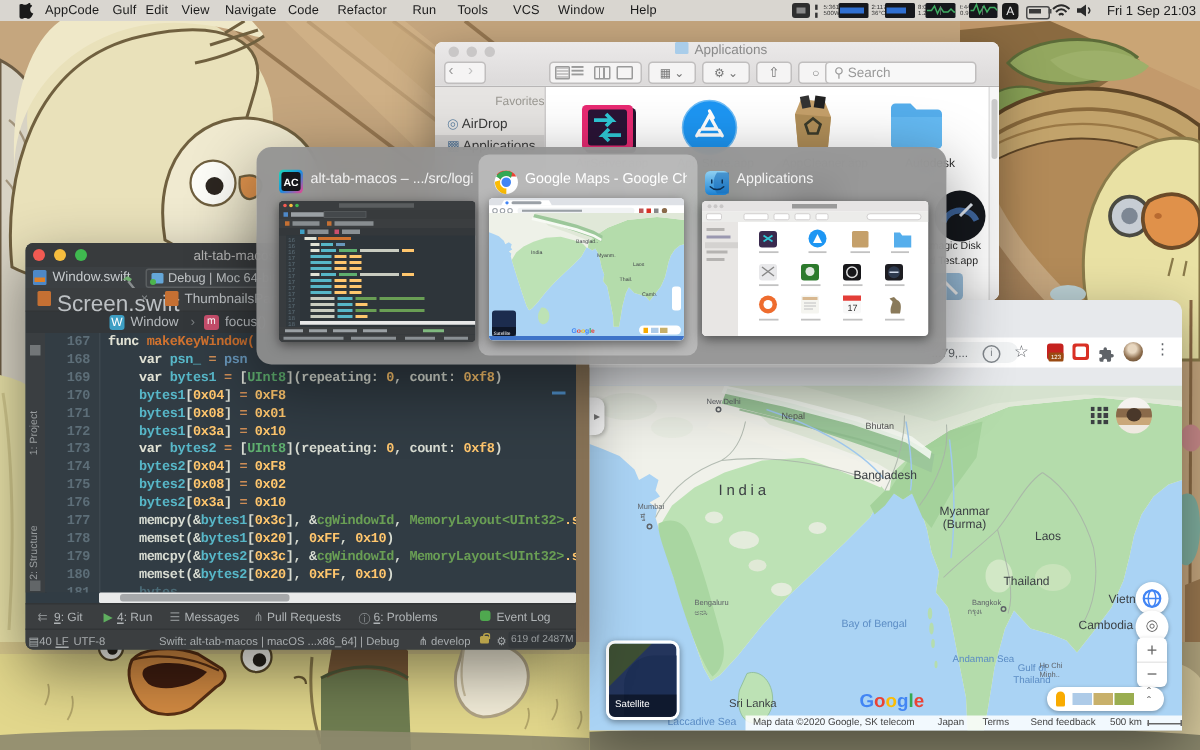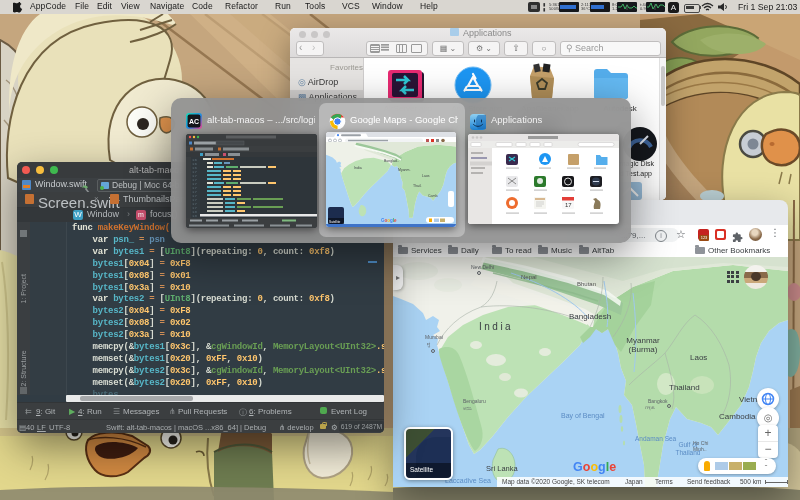--- a/index.html
+++ b/index.html
@@ -107,21 +107,21 @@
       <div class="abs" style="left:22px;top:14px;color:#c0c0c0;font-size:10px;">›</div>
       <div class="abs" style="left:76px;top:13px;width:60px;height:13px;border:1px solid #c0bebe;border-radius:3px;background:#f5f4f4;"></div>
       <div class="abs" style="left:80px;top:16px;width:8px;height:7px;background:linear-gradient(#9a9a9a 1px,transparent 1px);background-size:3px 2px;border:1px solid #9a9a9a;border-radius:1px;"></div>
       <div class="abs" style="left:91px;top:16px;width:8px;height:7px;background:linear-gradient(#9a9a9a 1.5px,#f5f4f4 1.5px);background-size:8px 2.5px;"></div>
       <div class="abs" style="left:106px;top:16px;width:9px;height:7px;border:1px solid #9a9a9a;border-radius:1px;background:linear-gradient(90deg,transparent 2px,#9a9a9a 2px,#9a9a9a 3px,transparent 3px,transparent 5px,#9a9a9a 5px,#9a9a9a 6px,transparent 6px);"></div>
       <div class="abs" style="left:121px;top:16px;width:9px;height:7px;border:1px solid #9a9a9a;border-radius:1px;"></div>
       <div class="abs" style="left:142px;top:13px;width:30px;height:13px;border:1px solid #c0bebe;border-radius:3px;background:#f5f4f4;font-size:8px;color:#777;text-align:center;line-height:13px;">▦ ⌄</div>
       <div class="abs" style="left:178px;top:13px;width:30px;height:13px;border:1px solid #c0bebe;border-radius:3px;background:#f5f4f4;font-size:8px;color:#777;text-align:center;line-height:13px;">⚙ ⌄</div>
       <div class="abs" style="left:214px;top:13px;width:22px;height:13px;border:1px solid #c0bebe;border-radius:3px;background:#f5f4f4;font-size:9px;color:#777;text-align:center;line-height:12px;">⇧</div>
       <div class="abs" style="left:242px;top:13px;width:22px;height:13px;border:1px solid #c0bebe;border-radius:3px;background:#f5f4f4;font-size:8px;color:#777;text-align:center;line-height:13px;">○</div>
-      <div class="abs" style="left:270px;top:13px;width:94px;height:13px;border:1px solid #c0bebe;border-radius:3px;background:#f8f8f8;font-size:9px;color:#999;line-height:13px;padding-left:5px;">⚲ Search</div>
+      <div class="abs" style="left:260px;top:13px;width:94px;height:13px;border:1px solid #c0bebe;border-radius:3px;background:#f8f8f8;font-size:9px;color:#999;line-height:13px;padding-left:5px;">⚲ Search</div>
     </div>
     <div class="abs" style="left:0;top:30px;width:73px;height:142px;background:#e6e4e2;border-right:1px solid #cfcdcd;">
       <div style="margin:5px 0 0 8px;font-size:8px;color:#9a9892;text-align:right;">Favorites</div>
       <div style="margin:5px 0 0 8px;font-size:9px;color:#3a3a3a;"><span style="color:#6a8aa8;">◎</span> AirDrop</div>
       <div style="margin:3px 0 0 0;padding:2px 0 2px 8px;font-size:9px;color:#3a3a3a;background:#d0cecd;"><span style="color:#5a7a9a;">▩</span> Applications</div>
     </div>
     <div class="abs" style="left:74px;top:30px;width:302px;height:142px;background:#fff;">
       <svg class="abs" style="left:22px;top:4px;" width="260" height="62" viewBox="0 0 260 62">
         <g transform="translate(0,6)">
             <rect x="4" y="4" width="34" height="30" rx="3" fill="#24152e"></rect>
@@ -216,34 +216,20 @@
       <div class="abs" style="left:322px;top:4px;width:11px;height:11px;background:#d93025;border-radius:2px;">
           <div style="width:7px;height:7px;margin:2px;background:#fff;border-radius:1px;"></div>
         </div>
       <div class="abs" style="left:339px;top:4px;width:11px;height:11px;"><svg width="11" height="11" viewBox="0 0 24 24">
             <path d="M20.5 11H19V7a2 2 0 0 0-2-2h-4V3.5a2.5 2.5 0 0 0-5 0V5H4a2 2 0 0 0-2 2v3.8h1.5a2.7 2.7 0 0 1 0 5.4H2V20a2 2 0 0 0 2 2h3.8v-1.5a2.7 2.7 0 0 1 5.4 0V22H17a2 2 0 0 0 2-2v-4h1.5a2.5 2.5 0 0 0 0-5Z" fill="#5f6368"></path>
           </svg></div>
       <div class="abs" style="left:356px;top:3px;width:13px;height:13px;border-radius:50%;background:radial-gradient(circle at 45% 35%,#e8d7c0 25%,#8a6a4a 60%,#5e4630 100%);"></div>
       <div class="abs" style="left:377px;top:2px;color:#5f6368;font-size:10px;">⋮</div>
     </div>
 
-    <div class="abs" style="left:0;top:45px;width:395px;height:12px;background:#fff;font-size:8px;color:#3c4043;">
-      <span class="bmfold" style="left:5px;"></span>
-        <span class="abs" style="left:18px;top:1px;">Services</span>
-      <span class="bmfold" style="left:55px;"></span>
-        <span class="abs" style="left:68px;top:1px;">Daily</span>
-      <span class="bmfold" style="left:99px;"></span>
-        <span class="abs" style="left:112px;top:1px;">To read</span>
-      <span class="bmfold" style="left:145px;"></span>
-        <span class="abs" style="left:158px;top:1px;">Music</span>
-      <span class="bmfold" style="left:186px;"></span>
-        <span class="abs" style="left:199px;top:1px;">AltTab</span>
-      <span class="bmfold" style="left:302px;"></span>
-        <span class="abs" style="left:315px;top:1px;">Other Bookmarks</span>
-    </div>
 
     <div class="abs" style="left:0;top:57px;width:395px;height:230px;overflow:hidden;">
       <svg width="395" height="230" viewBox="0 0 395 230">
         <rect width="395" height="230" fill="#aad3f4"></rect>
 
         <path id="land" d="M0 0 H395 V63 L386 66 L376 74 L368 86 L363 100 L360 114 L356 130 L348 148 L336 164 L325 178 L318 170 L308 166 L294 162 L283 150 L277 162 L270 188 L266 213 L263 230 L252 230 L251 208 L247 188 L243 167 L239 148 L231 138 L233 124 L228 111 L225 96 L220 80 L215 72 L209 76 L203 72 L197 70 L187 88 L170 105 L152 122 L133 140 L115 160 L99 180 L87 193 L81 197 L76 188 L68 165 L60 140 L52 115 L46 95 L44 88 L45 82 L40 78 L47 74 L44 70 L46 63 L40 59 L33 63 L30 56 L20 47 L8 42 L0 39 Z" fill="#f0f1ea"></path>
 
         <path d="M46 95 L55 80 L70 68 L90 58 L115 50 L145 48 L172 55 L190 62 L197 70 L187 88 L170 105 L152 122 L133 140 L115 160 L99 180 L87 193 L81 197 L76 188 L68 165 L60 140 L52 115 Z" fill="#bde2b5"></path>
         <path d="M46 92 C54 88 62 90 66 98 C74 116 82 146 88 168 C92 180 88 190 82 194 C74 184 64 156 56 128 C51 112 45 98 46 92 Z" fill="#a9d6a1"></path>
 
@@ -427,20 +413,21 @@
     <div class="abs" style="left:0;top:60px;width:13px;height:173px;background:#3a3e41;border-right:1px solid #2e3134;">
       <div class="abs" style="left:3px;top:8px;width:7px;height:7px;background:#8a8e90;opacity:.7;"></div>
       <div class="abs" style="left:-14px;top:58px;width:40px;transform:rotate(-90deg);font-size:7px;color:#9a9ea0;white-space:nowrap;">1: Project</div>
       <div class="abs" style="left:-20px;top:135px;width:52px;transform:rotate(-90deg);font-size:7px;color:#9a9ea0;white-space:nowrap;">2: Structure</div>
       <div class="abs" style="left:3px;top:165px;width:7px;height:7px;background:#8a8e90;opacity:.5;"></div>
     </div>
 
     <div class="abs" style="left:13px;top:60px;width:36px;height:173px;background:#333d44;border-right:1px solid #3d474e;"></div>
 
     <div class="abs" style="left:13px;top:60px;width:354px;height:173px;overflow:hidden;font-family:'Liberation Mono',monospace;font-size:9px;line-height:11.9px;white-space:pre;font-weight:bold;letter-spacing:-.25px;">
+      <div class="abs" style="left:0;top:1px;width:30px;text-align:right;color:#5d6e78;">167<br>168<br>169<br>170<br>171<br>172<br>173<br>174<br>175<br>176<br>177<br>178<br>179<br>180<br>181</div>
       <div class="abs" style="left:42px;top:1px;color:#d8dcd2;"><span style="color:#e2e3d5">func</span> <span style="color:#d0722f">makeKeyWindow(</span>
     <span style="color:#e2e3d5">var</span> <span style="color:#57b7c8">psn_</span> <span style="color:#cf8e56">=</span> <span style="color:#6897bb">psn</span>
     <span style="color:#e2e3d5">var</span> <span style="color:#57b7c8">bytes1</span> <span style="color:#cf8e56">=</span> [<span style="color:#5faf6f">UInt8</span>](repeating: <span style="color:#ffc66d">0</span>, count: <span style="color:#ffc66d">0xf8</span>)
     <span style="color:#57b7c8">bytes1</span>[<span style="color:#ffc66d">0x04</span>] <span style="color:#cf8e56">=</span> <span style="color:#ffc66d">0xF8</span>
     <span style="color:#57b7c8">bytes1</span>[<span style="color:#ffc66d">0x08</span>] <span style="color:#cf8e56">=</span> <span style="color:#ffc66d">0x01</span>
     <span style="color:#57b7c8">bytes1</span>[<span style="color:#ffc66d">0x3a</span>] <span style="color:#cf8e56">=</span> <span style="color:#ffc66d">0x10</span>
     <span style="color:#e2e3d5">var</span> <span style="color:#57b7c8">bytes2</span> <span style="color:#cf8e56">=</span> [<span style="color:#5faf6f">UInt8</span>](repeating: <span style="color:#ffc66d">0</span>, count: <span style="color:#ffc66d">0xf8</span>)
     <span style="color:#57b7c8">bytes2</span>[<span style="color:#ffc66d">0x04</span>] <span style="color:#cf8e56">=</span> <span style="color:#ffc66d">0xF8</span>
     <span style="color:#57b7c8">bytes2</span>[<span style="color:#ffc66d">0x08</span>] <span style="color:#cf8e56">=</span> <span style="color:#ffc66d">0x02</span>
     <span style="color:#57b7c8">bytes2</span>[<span style="color:#ffc66d">0x3a</span>] <span style="color:#cf8e56">=</span> <span style="color:#ffc66d">0x10</span>
@@ -774,21 +761,21 @@
             </g>
         </g>
       </svg>
     </div>
   </div>
   <div id="menubar" class="abs" style="left:0;top:0;width:800px;height:14px;background:#d9d6d0;font-size:8.5px;color:#1a1a1a;white-space:nowrap;letter-spacing:.1px;">
     <div class="abs" style="left:13px;top:2px;"><svg width="10" height="11" viewBox="0 0 16 18">
           <path d="M11.2 0.6 c.2 1.2-.4 2.4-1.1 3.2-.8.9-2 1.5-3.1 1.4-.2-1.1.4-2.3 1.1-3 .8-.9 2.1-1.5 3.1-1.6z M14.6 13.2 c-.5 1.2-.8 1.7-1.5 2.8-.9 1.4-2.2 3.2-3.9 3.2-1.5 0-1.9-.9-3.9-.9-2 0-2.5.9-3.9.9-1.6 0-2.9-1.6-3.9-3-2.6-4-2.9-8.7-1.3-11.2 1.1-1.8 2.9-2.8 4.6-2.8 1.7 0 2.8.9 4.2.9 1.4 0 2.2-.9 4.2-.9 1.5 0 3.1.8 4.2 2.2-3.7 2-3.1 7.3 1.2 8.8z" transform="translate(1,-1) scale(.95)" fill="#1a1a1a"></path>
         </svg></div>
     <div class="abs" style="left:30px;top:1px;font-weight:normal;">AppCode</div>
-    <div class="abs" style="left:75px;top:1px;">File</div>
+    <div class="abs" style="left:75px;top:1px;">Gulf</div>
     <div class="abs" style="left:97px;top:1px;">Edit</div>
     <div class="abs" style="left:121px;top:1px;">View</div>
     <div class="abs" style="left:150px;top:1px;">Navigate</div>
     <div class="abs" style="left:192px;top:1px;">Code</div>
     <div class="abs" style="left:225px;top:1px;">Refactor</div>
     <div class="abs" style="left:275px;top:1px;">Run</div>
     <div class="abs" style="left:305px;top:1px;">Tools</div>
     <div class="abs" style="left:342px;top:1px;">VCS</div>
     <div class="abs" style="left:372px;top:1px;">Window</div>
     <div class="abs" style="left:420px;top:1px;">Help</div>

